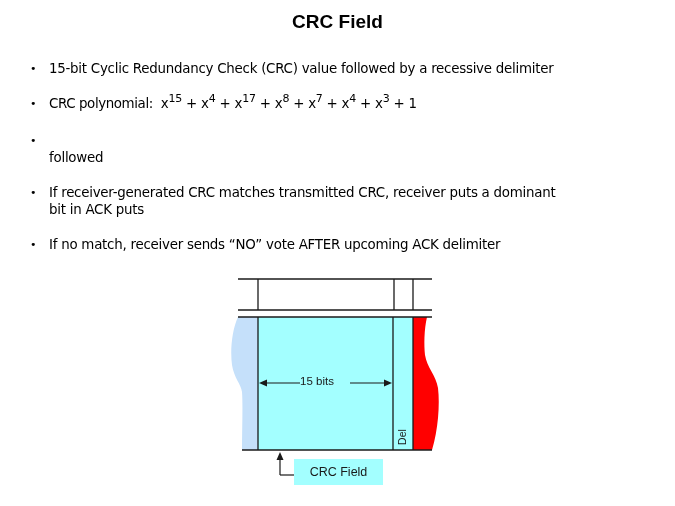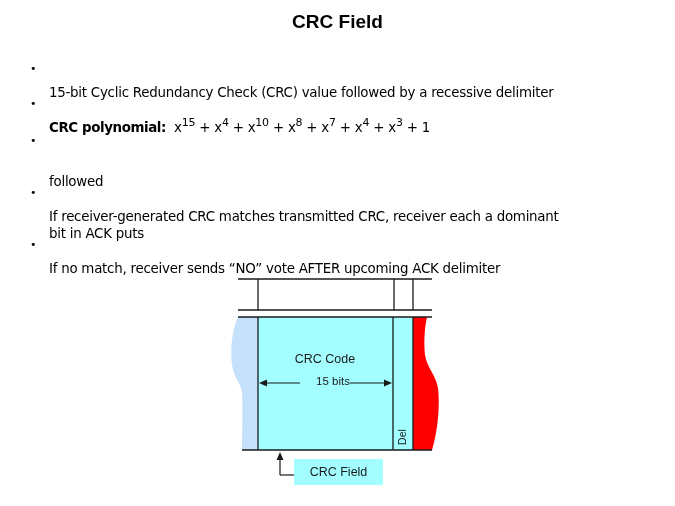--- a/index.html
+++ b/index.html
@@ -46,30 +46,29 @@
       position: absolute;
       left: 0;
       top: 0;
       width: 10px;
       font-size: 11px;
     }
     .bullet .text {
       display: block;
       margin-left: 19px;
       width: 600px;
-      margin-top: 24px;
     }
     .b1 { top: 60px; }
     .b2 { top: 95px; }
     .b3 { top: 132px; }
     .b4 { top: 184px; }
     .b5 { top: 236px; }
     .bold-label {
       font-family: "DejaVu Sans", sans-serif;
-      font-weight: bold;
+      font-weight: normal;
       letter-spacing: -0.4px;
     }
     .poly sup {
       font-size: 11px;
       line-height: 0;
       vertical-align: 6px;
     }
     .diagram {
       position: absolute;
       left: 0;
@@ -86,21 +85,21 @@
     .crc-code-label {
       left: 258px;
       top: 352px;
       width: 134px;
       text-align: center;
     }
     .bits-label {
       left: 300px;
       top: 375px;
       width: 50px;
-      text-align: right;
+      text-align: left;
       font-size: 11.5px;
       background: #a3ffff;
     }
     .del-label {
       position: absolute;
       left: 393px;
       top: 430px;
       width: 20px;
       height: 14px;
       font-family: "Liberation Sans", sans-serif;
@@ -136,21 +135,21 @@
   </div>
 
   <div class="bullet b2">
     <span class="dot">•</span>
     <span class="text poly">
       <span class="bold-label">CRC polynomial:</span>&nbsp;
       <span><span>x</span><sup>15</sup></span>
       <span>+</span>
       <span><span>x</span><sup>4</sup></span>
       <span>+</span>
-      <span><span>x</span><sup>10</sup></span>
+      <span><span>x</span><sup>17</sup></span>
       <span>+</span>
       <span><span>x</span><sup>8</sup></span>
       <span>+</span>
       <span><span>x</span><sup>7</sup></span>
       <span>+</span>
       <span><span>x</span><sup>4</sup></span>
       <span>+</span>
       <span><span>x</span><sup>3</sup></span>
       <span>+</span>
       <span>1</span>
@@ -161,21 +160,21 @@
     <span class="dot">•</span>
     <span class="text">
       <br>
       <span>followed</span>
     </span>
   </div>
 
   <div class="bullet b4">
     <span class="dot">•</span>
     <span class="text">
-      <span>If receiver-generated CRC matches transmitted CRC, receiver each a dominant</span><br>
+      <span>If receiver-generated CRC matches transmitted CRC, receiver puts a dominant</span><br>
       <span>bit in ACK puts</span>
     </span>
   </div>
 
   <div class="bullet b5">
     <span class="dot">•</span>
     <span class="text">If no match, receiver sends “NO” vote AFTER upcoming ACK delimiter</span>
   </div>
 </div>
 
@@ -213,17 +212,16 @@
       <polygon points="392,383 384,379.5 384,386.5" stroke="none"></polygon>
     </g>
 
     <g stroke="#1a1a1a" stroke-width="1.2" fill="#1a1a1a">
       <line x1="280" y1="458" x2="280" y2="475"></line>
       <line x1="280" y1="475" x2="294" y2="475"></line>
       <polygon points="280,452 276.5,460 283.5,460" stroke="none"></polygon>
     </g>
   </svg>
 
-  <div class="diag-label crc-code-label">CRC Code</div>
   <div class="diag-label bits-label">15 bits</div>
   <div class="del-label">Del</div>
   <div class="field-box">CRC Field</div>
 </div>
 
 </body></html>

